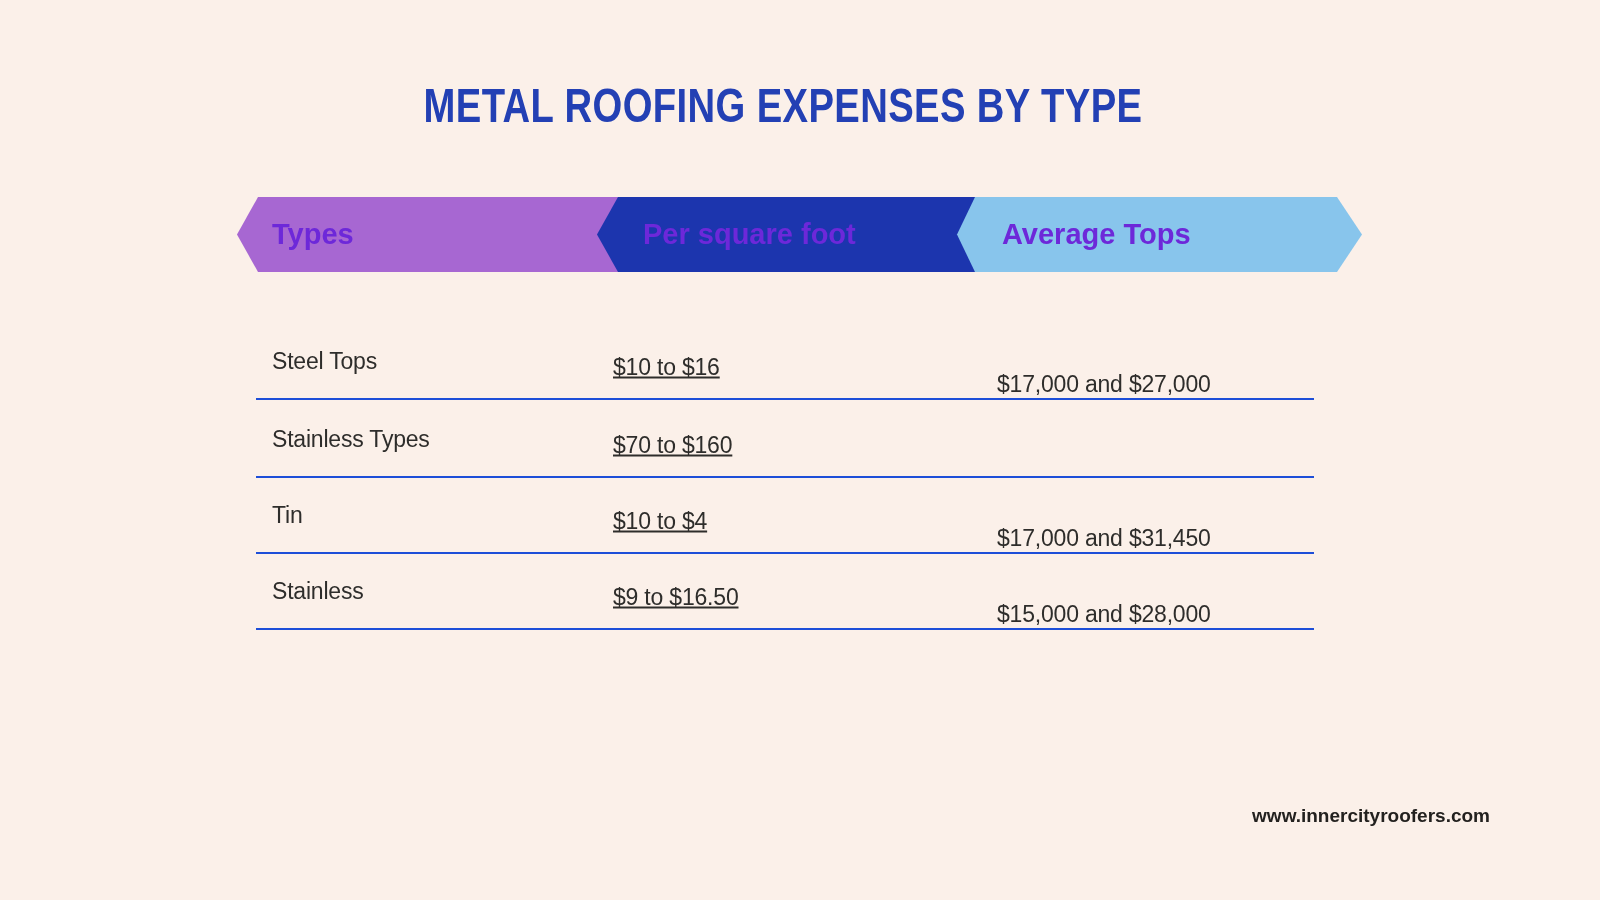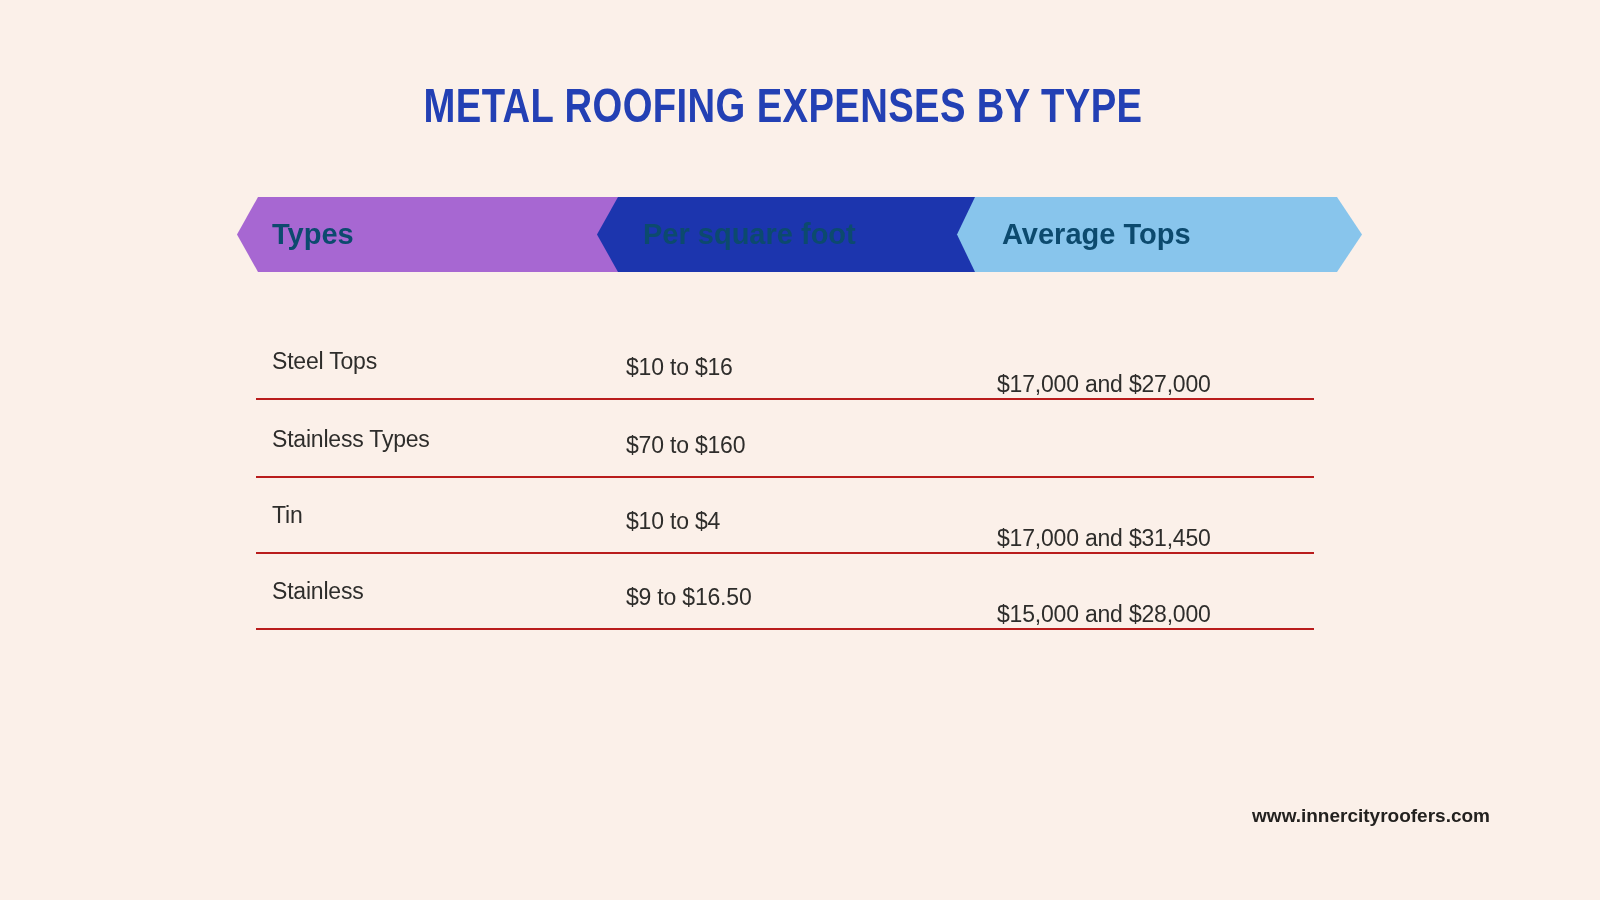--- a/index.html
+++ b/index.html
@@ -29,50 +29,50 @@
   .banner {
     position: absolute;
     left: 237px; top: 197px;
     width: 1125px; height: 75px;
   }
   .banner svg { position: absolute; left: 0; top: 0; display: block; }
   .banner .hlabel {
     position: absolute; top: 0;
     height: 75px; line-height: 75px;
     font-size: 29px; font-weight: bold;
-    color: #0c4a6e;
+    color: #6d28d9;
     white-space: nowrap;
   }
   .hlabel.l1 { left: 35px; }
   .hlabel.l2 { left: 406px; }
   .hlabel.l3 { left: 765px; }
   .table {
     position: absolute;
     left: 256px; top: 0;
     width: 1058px; height: 900px;
   }
   .row {
     position: absolute;
     left: 0; width: 1058px; height: 74px;
-    border-bottom: 2px solid #b91c1c;
+    border-bottom: 2px solid #1d4ed8;
   }
   .row.r1 { top: 324px; }
   .row.r2 { top: 402px; }
   .row.r3 { top: 478px; }
   .row.r4 { top: 554px; }
   .cell {
     position: absolute;
     top: 50%;
     white-space: nowrap;
     font-size: 23px;
     color: #2e2d2b;
     letter-spacing: -0.2px;
   }
   .cell.c1 { left: 16px;  transform: translateY(-50%); }
-  .cell.c2 { left: 370px; transform: translateY(calc(-50% + 6px)); }
+  .cell.c2 { left: 357px; transform: translateY(calc(-50% + 6px)); text-decoration: underline; }
   .cell.c3 { left: 741px; transform: translateY(calc(-50% + 1px)); margin-top: 22px; }
   .footer-url {
     position: absolute;
     right: 110px; top: 783px;
     font-size: 19px; line-height: 24px;
     font-weight: 600;
     color: #23211f;
     white-space: nowrap;
     margin-top: 21px;
   }

